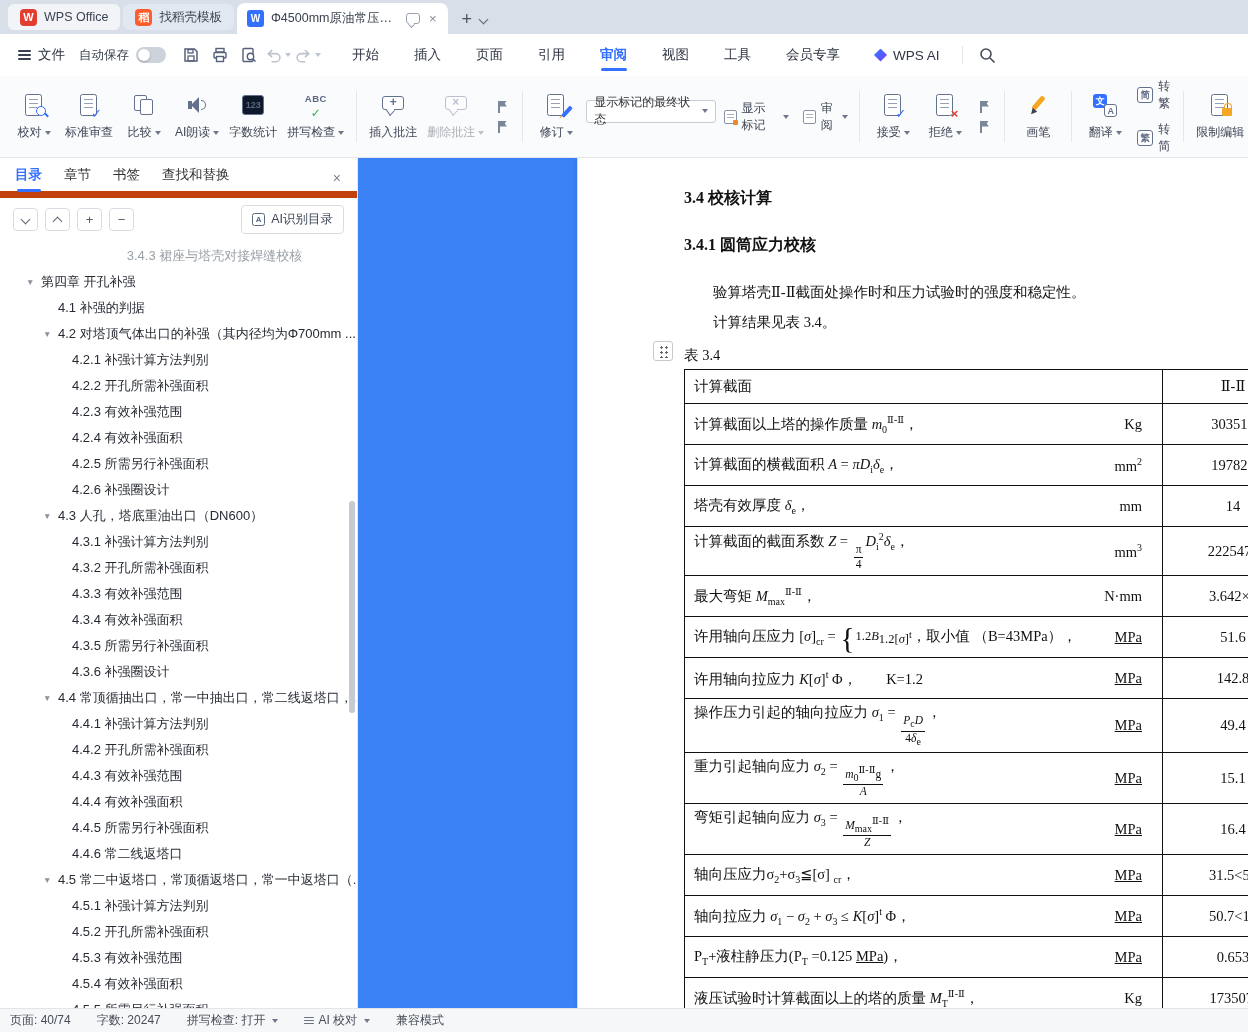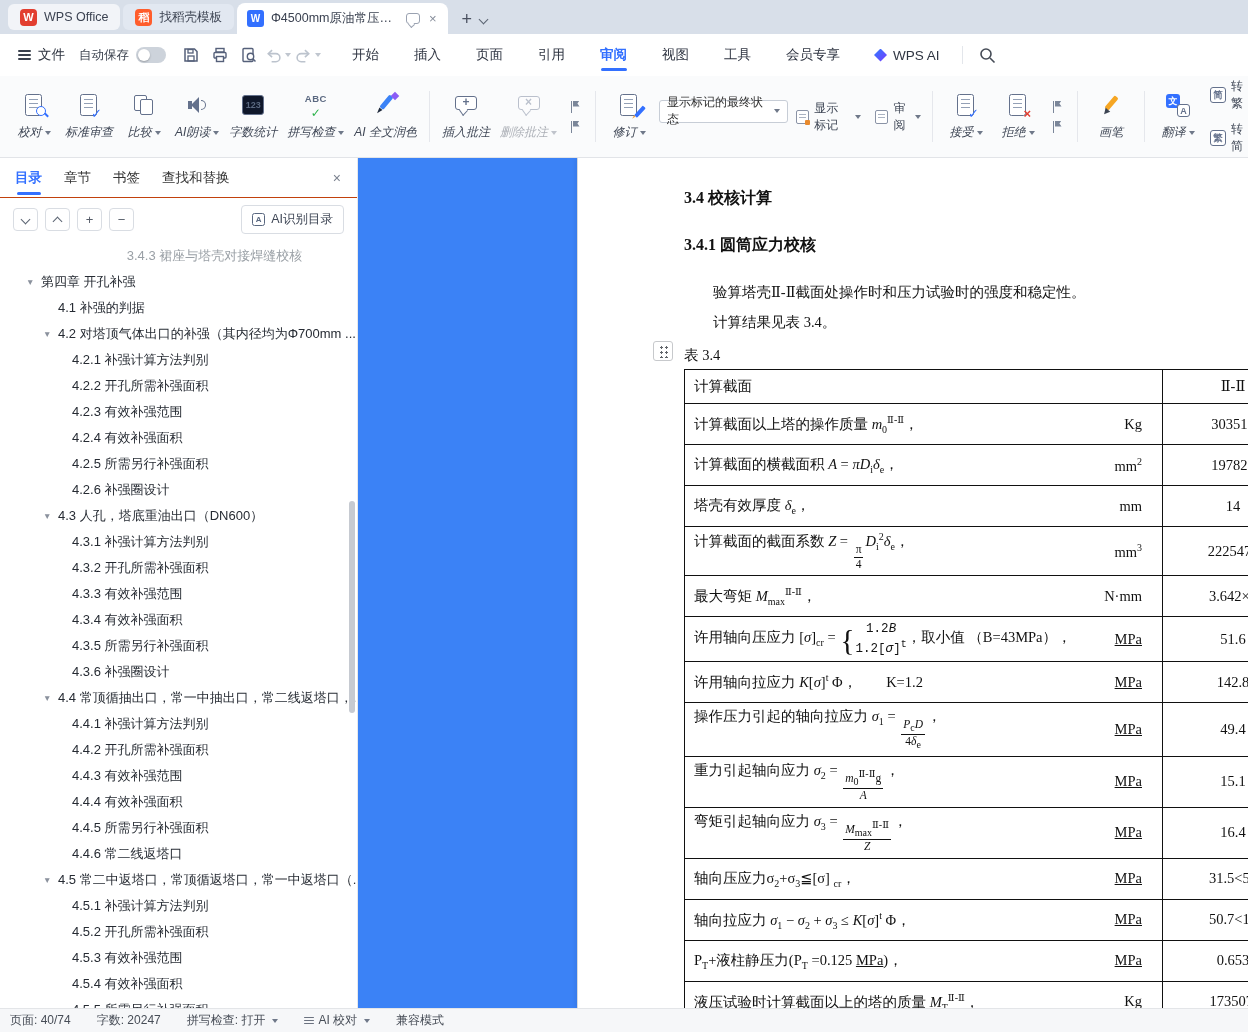--- a/index.html
+++ b/index.html
@@ -45,21 +45,21 @@
   .wpsai { display:flex; align-items:center; gap:6px; margin-left:33px; font-size:13.5px; color:#2f3542; }
   .ai-ico { width:13px; height:13px; background:linear-gradient(135deg,#2e7bff,#7a3bff); clip-path:polygon(50% 0,100% 50%,50% 100%,0 50%); }
   .mb-vdiv { width:1px; height:18px; background:#e3e6eb; margin:0 16px 0 22px; }
 
   
   .ribbon { height:82px; background:#fafbfc; border-bottom:1px solid #e2e4e8; display:flex; align-items:stretch; padding:3px 4px; overflow:hidden; }
   .rgroup { display:flex; align-items:center; padding:0 4px; }
   .vsep { width:1px; background:#e5e7ec; margin:12px 3px; flex:none; }
   .rbtn { min-width:52px; padding:0 5px; height:100%; display:flex; flex-direction:column; align-items:center; justify-content:center; gap:6px; border-radius:4px; }
   .rbtn.disabled { opacity:.42; }
-  .rlbl { display:flex; align-items:center; font-size:12px; color:#3e4655; white-space:nowrap;font-style:italic; }
+  .rlbl { display:flex; align-items:center; font-size:12px; color:#3e4655; white-space:nowrap; }
 
   .ricon { width:26px; height:26px; position:relative; flex:none; }
   .docbase { position:absolute; left:4px; top:2px; right:5px; bottom:2px; border:1.4px solid #64718c; border-radius:2.5px; background:#fff; }
   .doclines { position:absolute; left:8px; right:9px; top:7px; height:9px; background:repeating-linear-gradient(to bottom,#93a0b6 0 1.3px,transparent 1.3px 4.2px); }
   .b-mag { position:absolute; right:1px; bottom:2px; width:10px; height:10px; border:1.8px solid #3370ff; border-radius:50%; background:#fff; }
   .b-mag::after { content:''; position:absolute; width:5px; height:1.8px; background:#3370ff; transform:rotate(45deg); right:-4px; bottom:-1px; }
   .b-check { position:absolute; right:0; bottom:-2px; color:#3370ff; font-weight:bold; font-size:13px; line-height:1; }
   .b-x { position:absolute; right:0; bottom:-2px; color:#e23e30; font-weight:bold; font-size:13px; line-height:1; }
   .b-pencil { position:absolute; right:1px; bottom:0; width:3.5px; height:13px; background:#3370ff; border-radius:1px; transform:rotate(42deg); }
   .b-pencil::after { content:''; position:absolute; bottom:-4px; left:0; border-left:1.8px solid transparent; border-right:1.8px solid transparent; border-top:4px solid #f1a33c; }
@@ -98,21 +98,21 @@
   .flagico::before { content:''; position:absolute; left:2px; top:0; width:1.7px; height:12px; background:#7a8699; }
   .flagico::after { content:''; position:absolute; left:4px; top:0; width:7px; height:6px; background:#7a8699; clip-path:polygon(0 0,100% 0,70% 50%,100% 100%,0 100%); }
   .convstack { display:flex; flex-direction:column; justify-content:center; gap:9px; padding:0 6px; }
   .convrow { display:flex; align-items:center; gap:5px; font-size:12px; color:#3e4655; }
   .zh-badge { width:16px; height:16px; border:1.3px solid #64718c; border-radius:3px; color:#64718c; font-size:9.5px; font-weight:bold; display:flex; align-items:center; justify-content:center; background:#fff; flex:none; }
 
   
   .content { height:850px; display:flex; position:relative; }
 
   .sidebar { width:358px; background:#fff; border-right:1px solid #e6e8ec; display:flex; flex-direction:column; position:relative; flex:none; }
-  .sbtabs { height:40px; display:flex; align-items:center; gap:22px; padding:0 15px; font-size:13.5px; color:#333; border-bottom:1px solid #c2410c; }
+  .sbtabs { height:40px; display:flex; align-items:center; gap:22px; padding:0 15px; font-size:13.5px; color:#333; border-bottom:7px solid #c2410c; }
   .sbtab { position:relative; padding:10px 0; }
   .sbtab.active { color:#3370ff; font-weight:bold; }
   .sbtab.active::after { content:''; position:absolute; left:50%; transform:translateX(-50%); bottom:2px; width:24px; height:3px; border-radius:2px; background:#3370ff; }
   .sbclose { margin-left:auto; color:#7b828f; font-size:14px; }
   .sbtools { height:42px; display:flex; align-items:center; gap:7px; padding:0 13px; }
   .toolbtn { width:25px; height:23px; border:1px solid #d9dde3; border-radius:4px; display:flex; align-items:center; justify-content:center; background:#fff; color:#555c68; font-size:13px; }
   .aitoc { margin-left:auto; display:flex; align-items:center; gap:6px; border:1px solid #d9dde3; border-radius:4px; padding:5px 10px; font-size:12.5px; color:#3e4655; background:#fff; }
   .aitoc-ic { width:13px; height:13px; border:1.3px solid #5a6880; border-radius:2.5px; color:#5a6880; font-size:8px; font-weight:bold; display:flex; align-items:center; justify-content:center; }
   .toclist { flex:1; overflow:hidden; padding-top:3px; }
   .toc-item { height:26px; display:flex; align-items:center; font-size:13px; color:#262b33; white-space:nowrap; overflow:hidden; }
@@ -140,21 +140,21 @@
   .dtable { width:620px; border:1.4px solid #111; font-size:14.5px; color:#111; }
   .trow { display:flex; border-top:1px solid #111; min-height:41px; align-items:stretch; }
   .trow.head { min-height:33px; border-top:none; }
   .tlab { width:477px; display:flex; align-items:center; padding:4px 4px 4px 9px; flex:none; }
   .tlab .unit { margin-left:auto; padding-right:16px; flex:none; }
   .tval { width:141px; border-left:1px solid #111; display:flex; align-items:center; justify-content:center; padding:3px 4px; flex:none; white-space:nowrap; overflow:hidden; }
   sub, sup { font-size:10px; }
   .frac { display:inline-flex; flex-direction:column; align-items:center; vertical-align:-7px; font-size:11.5px; line-height:1.2; margin:0 2px; }
   .frac .ftop { border-bottom:1px solid #111; padding:0 2px; }
   .brace { font-size:30px; font-weight:300; line-height:.9; vertical-align:middle; margin:0 1px; }
-  .cases { display:inline-flex; flex-direction:column; font-size:12.5px; line-height:1.3; vertical-align:middle; text-align:center;font-family:Liberation Mono, monospace; }
+  .cases { display:inline-flex; flex-direction:row; font-size:12.5px; line-height:1.3; vertical-align:middle; text-align:left; }
 
   
   .statusbar { height:24px; background:#f6f7f9; border-top:1px solid #e3e5e8; display:flex; align-items:center; gap:26px; padding:0 10px; font-size:12px; color:#474d57; }
   .st-item { display:flex; align-items:center; gap:4px; white-space:nowrap; }
   .st-grid { display:inline-flex; flex-direction:column; gap:1.6px; }
   .st-grid span { width:10px; height:1.5px; background:#6b7280; border-radius:1px; }
 </style>
 </head>
 <body>
 
@@ -310,30 +310,20 @@
         </span>
     </div>
     <div class="rbtn">
       <span class="ricon">
           <span class="abc">ABC</span>
           <span class="spellok">✓</span>
         </span>
       <span class="rlbl">
           <span>拼写检查</span>
           <span class="caret"></span>
-        </span>
-    </div>
-    <div class="rbtn">
-      <span class="ricon">
-          <span class="pen-bar"></span>
-          <span class="pen-tip"></span>
-          <span class="spark"></span>
-        </span>
-      <span class="rlbl">
-          <span>AI 全文润色</span>
         </span>
     </div>
   </div>
   <div class="vsep"></div>
   <div class="rgroup">
     <div class="rbtn">
       <span class="ricon">
           <span class="bub"></span>
           <span class="bubglyph">+</span>
         </span>

